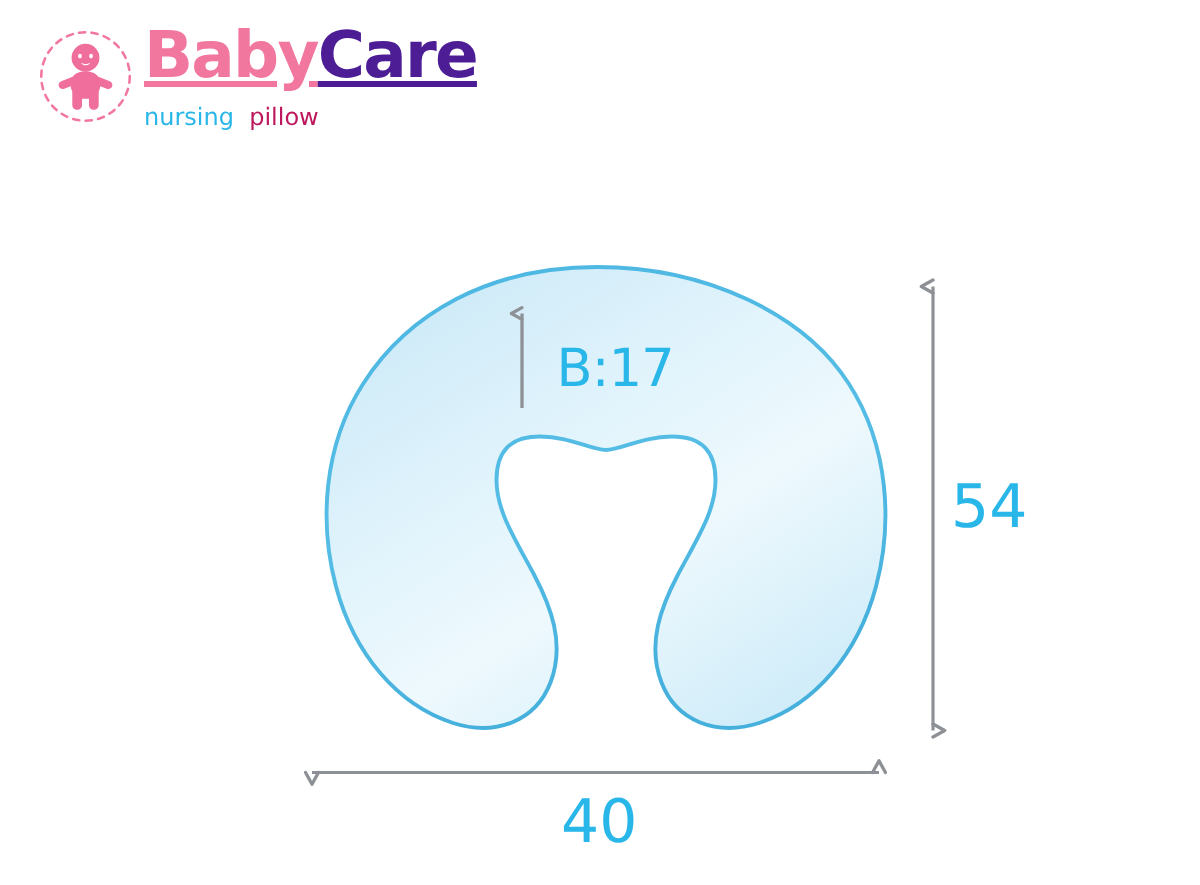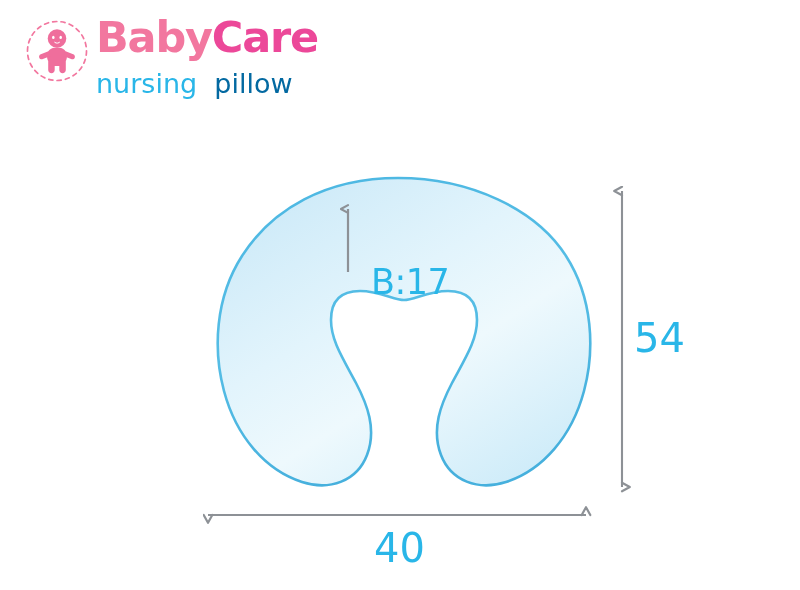--- a/index.html
+++ b/index.html
@@ -54,24 +54,25 @@
     height: 30px;
   }
 
   .wordmark-text {
     font-family: "DejaVu Sans", sans-serif;
     font-size: 43px;
     font-weight: 700;
     letter-spacing: -1.2px;
     line-height: 1;
     white-space: nowrap;
+    text-decoration: underline;
   }
   .tagline-text {
     font-family: "DejaVu Sans", sans-serif;
-    font-size: 27px;
+    font-size: 16px;
     font-weight: 400;
     letter-spacing: 0px;
     line-height: 1;
     white-space: nowrap;
   }
 
   
   .dim-label {
     position: absolute;
     font-family: "DejaVu Sans", sans-serif;
@@ -88,21 +89,20 @@
   #label-width {
     left: 374px;
     top: 528px;
     font-size: 40px;
   }
   #label-thickness {
     left: 371px;
     top: 229px;
     font-size: 35px;
     letter-spacing: -0.5px;
-    margin-top: 36px;
   }
 </style>
 </head>
 <body>
 
 <svg id="canvas" viewBox="0 0 800 590" xmlns="http://www.w3.org/2000/svg">
   <defs>
     <linearGradient id="pillowFill" x1="0.15" y1="0.05" x2="0.85" y2="0.95">
       <stop offset="0%" stop-color="#cdeaf8"></stop>
       <stop offset="38%" stop-color="#e2f4fc"></stop>
@@ -180,25 +180,25 @@
       <path d="M41.6 33.2 l7.6 3.0 c1.5 .6 2.1 2.1 1.55 3.5 -.55 1.4 -2.15 2.0 -3.65 1.4 l-7.6-3.0 z"></path>
     </g>
     <g fill="#ffffff">
       <ellipse cx="29.3" cy="19.4" rx="1.25" ry="1.6"></ellipse>
       <ellipse cx="36.7" cy="19.4" rx="1.25" ry="1.6"></ellipse>
       <path d="M30.3 23.6 c1.6 1.5 4.0 1.5 5.6 0 l-.05 .55 c-1.0 1.85 -4.5 1.85 -5.5 0 z"></path>
     </g>
   </svg>
 
   <div class="logo-wordmark">
-    <span class="wordmark-text" style="color:#f2779f;">Baby</span><span class="wordmark-text" style="color:#ec4899;">Care</span>
+    <span class="wordmark-text" style="color:#f2779f;">Baby</span><span class="wordmark-text" style="color:#4c1d95;">Care</span>
   </div>
 
   <div class="logo-tagline">
-    <span class="tagline-text" style="color:#29b6e8;">nursing</span><span class="tagline-text" style="color:#29b6e8;">&nbsp;&nbsp;</span><span class="tagline-text" style="color:#0369a1;">pillow</span>
+    <span class="tagline-text" style="color:#29b6e8;">nursing</span><span class="tagline-text" style="color:#29b6e8;">&nbsp;&nbsp;</span><span class="tagline-text" style="color:#be185d;">pillow</span>
   </div>
 </div>
 
 <div class="dim-label" id="label-height">54</div>
 
 <div class="dim-label" id="label-width">40</div>
 
 <div class="dim-label" id="label-thickness">B:17</div>
 
 </body></html>

